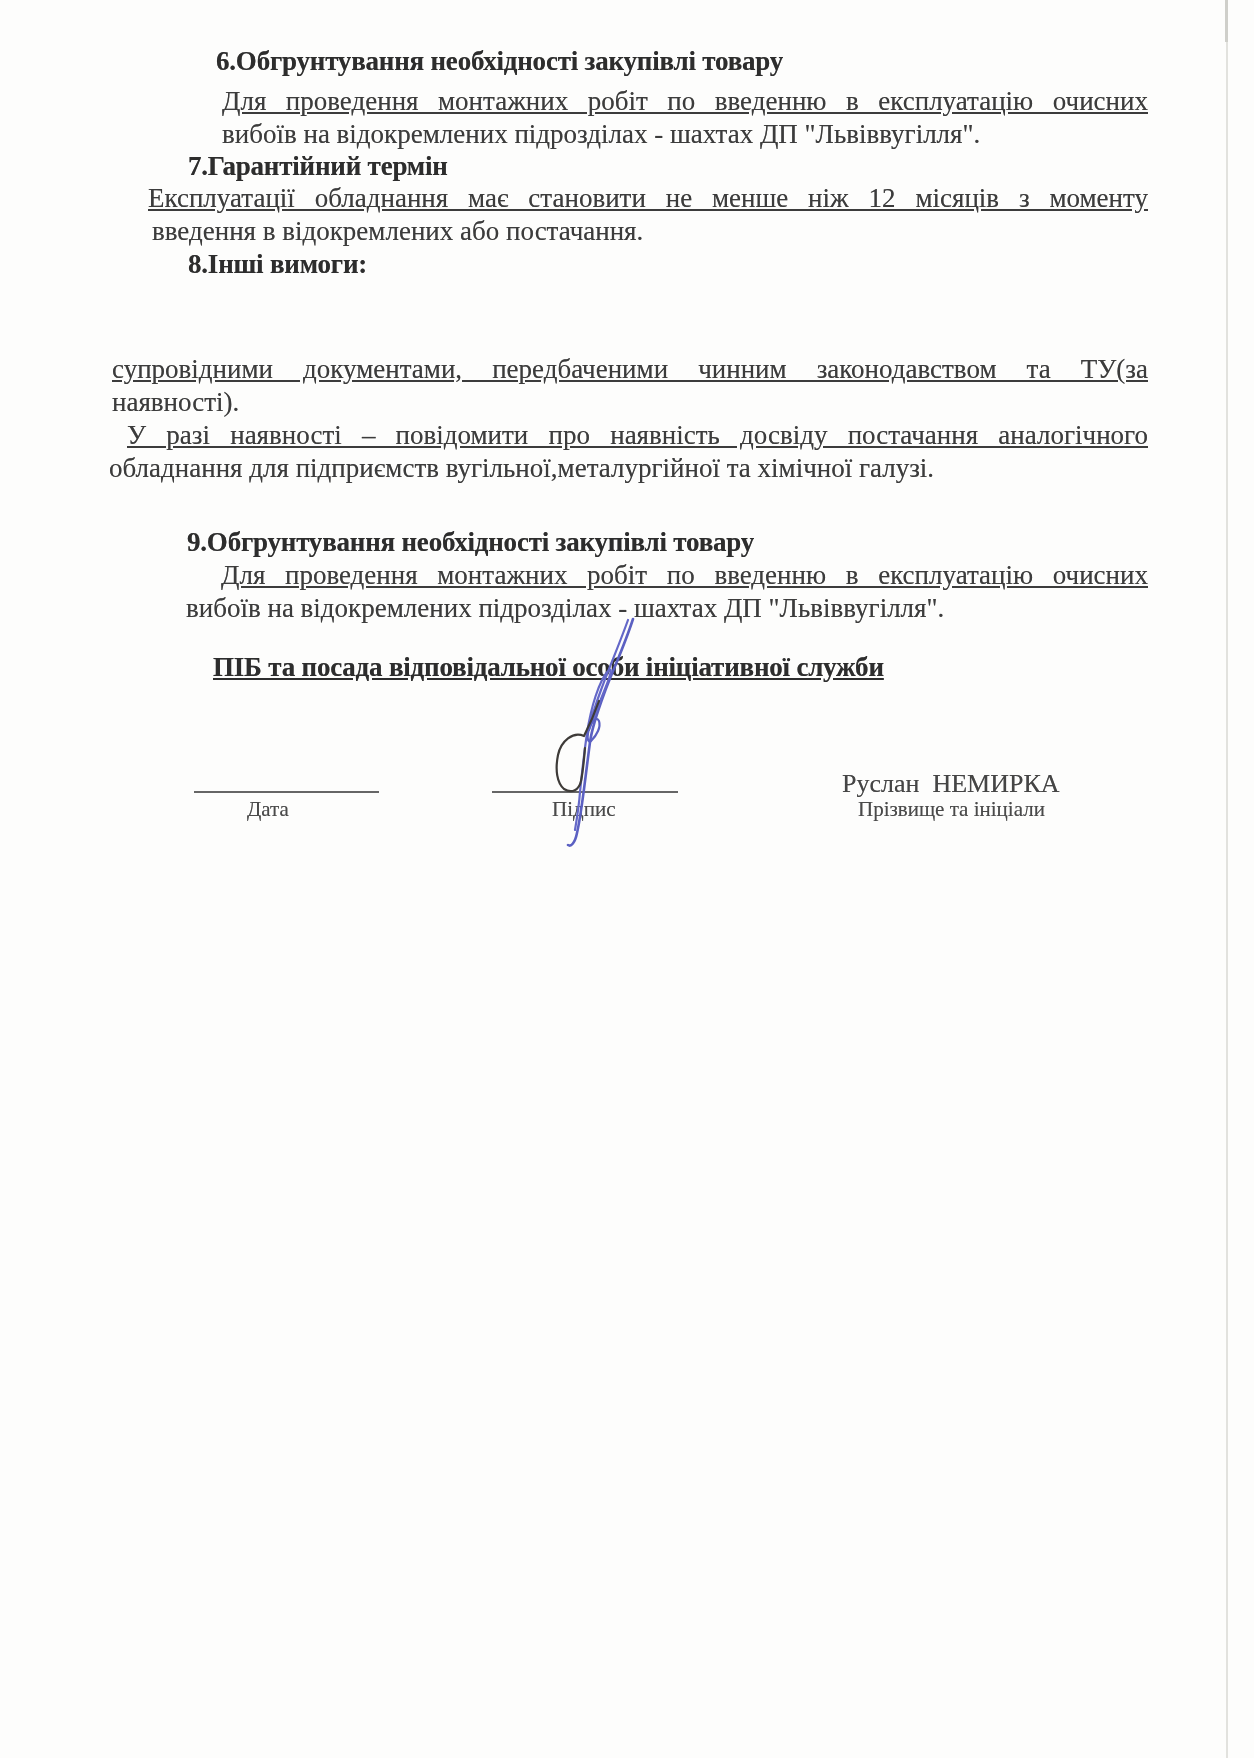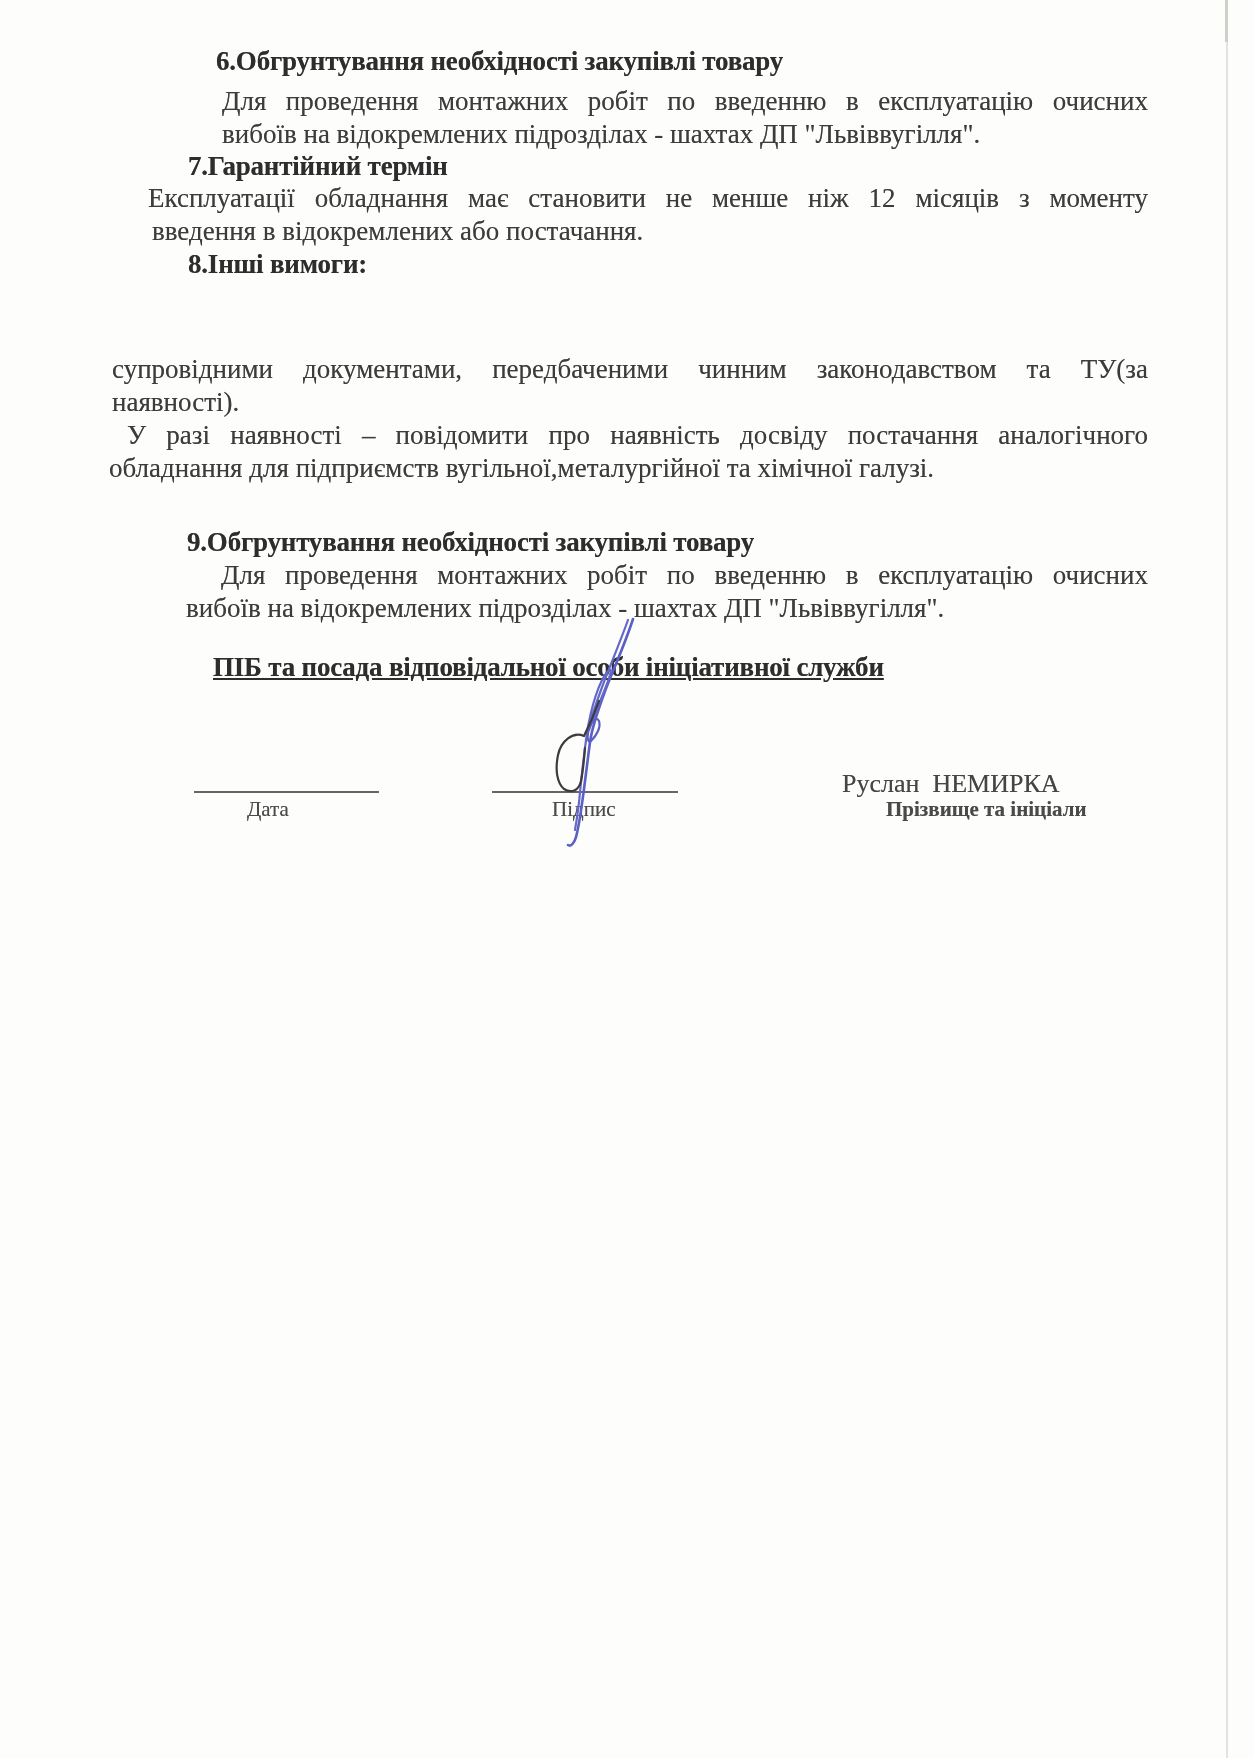--- a/index.html
+++ b/index.html
@@ -16,20 +16,21 @@
     white-space:pre;
     font-size:27px;
     line-height:1.12;
     color:#3c3c3c;
     text-shadow:0 0 0.5px rgba(55,55,55,0.55);
   }
   .just{
     white-space:normal;
     text-align:justify;
     text-align-last:justify;
+    text-decoration:underline;
   }
   .bold{
     font-weight:bold;
     color:#2d2d2d;
     letter-spacing:-0.2px;
   }
   .cap{
     font-size:21px;
     color:#4a4a4a;
     text-shadow:0 0 0.4px rgba(70,70,70,0.5);
@@ -87,21 +88,21 @@
 
   <div class="line bold" style="left:213px;top:652px;text-decoration:underline;">ПІБ та посада відповідальної особи ініціативної служби</div>
 
   <div class="line name" style="left:842px;top:769px;text-align:right;">Руслан  НЕМИРКА</div>
 
   <div class="rule" style="left:194px;top:791px;width:185px;"></div>
   <div class="rule" style="left:492px;top:791px;width:186px;"></div>
 
   <div class="line cap" style="left:247px;top:798px;">Дата</div>
   <div class="line cap" style="left:552px;top:798px;">Підпис</div>
-  <div class="line cap" style="left:886px;top:798px;font-weight:bold;">Прізвище та ініціали</div>
+  <div class="line cap" style="left:858px;top:798px;">Прізвище та ініціали</div>
 
   <svg class="sig-svg" viewBox="545 598 110 260" aria-hidden="true">
     <g fill="none" stroke-linecap="round" stroke-linejoin="round">
       <path stroke="#5b60c2" stroke-width="2.6" d="M 633 619 C 624 647 612 672 604 694 C 597 713 592 728 590 742 C 588 758 586 773 584 789 C 582 804 580 820 577 833 C 575 843 571 847 568 845"></path>
       <path stroke="#6468c8" stroke-width="2.2" d="M 628 620 C 619 645 609 668 601 690 C 595 706 591 719 589 730 C 593 719 599 704 605 689 C 611 674 613 666 608 671 C 599 681 591 707 587 733 C 584 754 582 772 580 792 C 579 806 577 818 575 830"></path>
       <path stroke="#5b60c2" stroke-width="2.2" d="M 591 741 C 597 735 601 727 599 721 C 596 715 590 723 588 733 C 587 739 588 743 591 741"></path>
       <path stroke="#3e3b38" stroke-width="2.2" d="M 599 701 C 594 715 589 726 584 736 C 573 731 561 741 558 755 C 555 770 557 783 564 789 C 572 794 579 790 581 781 C 583 772 584 759 585 748"></path>
     </g>
   </svg>
 

